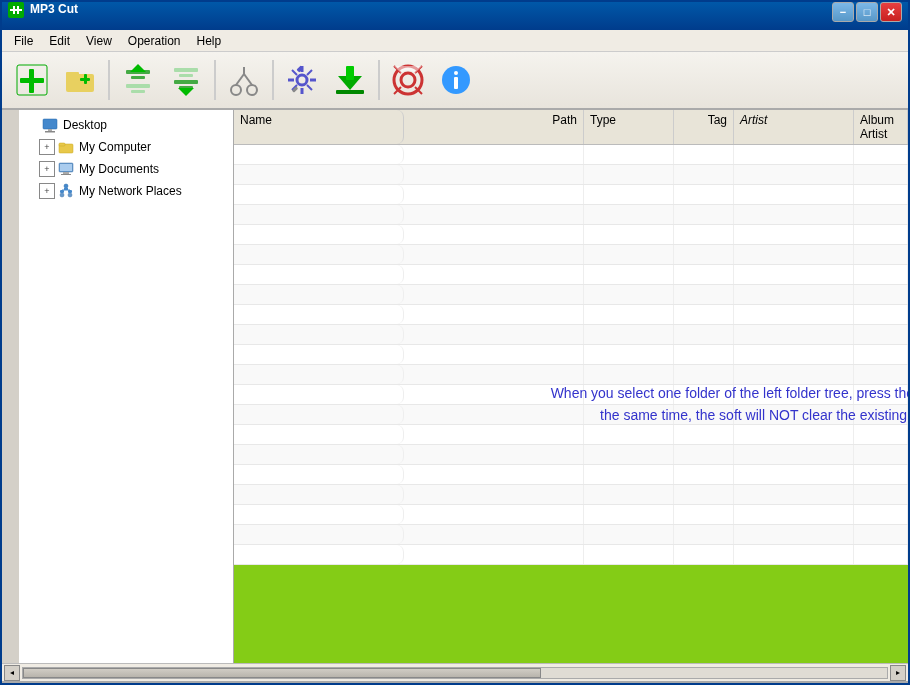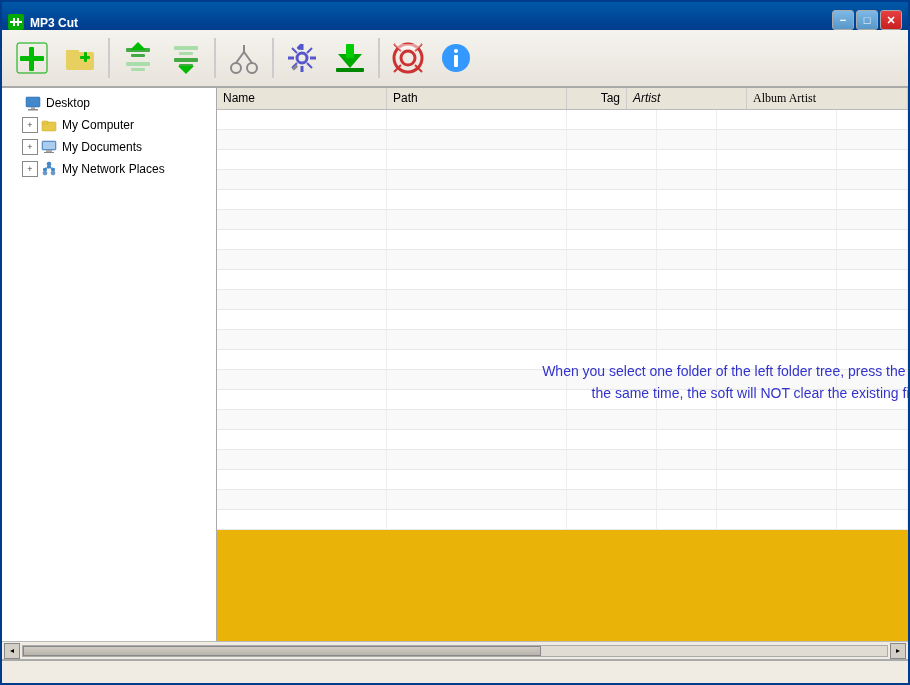--- a/index.html
+++ b/index.html
@@ -11,21 +11,21 @@
       background: #d4d0c8;
       overflow: hidden;
     }
 
     
     .title-bar {
       background: linear-gradient(to bottom, #0058a8, #003c8c);
       color: white;
       height: 28px;
       display: flex;
-      align-items: flex-end;
+      align-items: flex-start;
       padding: 0 6px;
       user-select: none;
     }
     .title-bar-icon {
       width: 16px;
       height: 16px;
       margin-right: 6px;
       background: #00aa00;
       border-radius: 2px;
       display: flex;
@@ -108,21 +108,22 @@
       width: 2px;
       height: 40px;
       background: #ccc;
       margin: 0 2px;
     }
 
     
     .main-area {
       display: flex;
       height: calc(685px - 28px - 22px - 58px - 24px);
-      background: #eab308;
+      background: #84cc16;
+      margin-left: 17px;
     }
 
     
     .folder-tree {
       width: 215px;
       background: #fff;
       border-right: 1px solid #aaa;
       padding: 4px 0;
       overflow-y: auto;
       flex-shrink: 0;
@@ -182,26 +183,26 @@
       flex-shrink: 0;
     }
     .col-header {
       padding: 3px 6px;
       font-size: 12px;
       color: #000;
       border-right: 1px solid #ccc;
       cursor: pointer;
       user-select: none;
     }
-    .col-name { width: 170px; }
-    .col-path { width: 180px; }
+    .col-name { width: 170px; border-radius: 7px; }
+    .col-path { width: 180px; text-align: right; }
     .col-type { width: 90px; }
     .col-tag { width: 60px; text-align: right; }
     .col-artist { width: 120px; font-style: italic; }
-    .col-album-artist { flex: 1; font-family: Liberation Serif, serif; }
+    .col-album-artist { flex: 1; }
 
     
     .table-body {
       flex: 1;
       overflow-y: auto;
       overflow-x: hidden;
     }
     .table-row {
       display: flex;
       border-bottom: 1px solid #e8e8e8;
@@ -318,20 +319,27 @@
       </svg>
     </div>
     <span class="title-bar-text">MP3 Cut</span>
     <div class="title-bar-buttons">
       <div class="title-btn minimize">−</div>
       <div class="title-btn maximize">□</div>
       <div class="title-btn close">✕</div>
     </div>
   </div>
 
+  <div class="menu-bar">
+    <div class="menu-item">File</div>
+    <div class="menu-item">Edit</div>
+    <div class="menu-item">View</div>
+    <div class="menu-item">Operation</div>
+    <div class="menu-item">Help</div>
+  </div>
 
   <div class="toolbar">
 
     <div class="toolbar-btn" title="Add Files">
       <div class="toolbar-icon">
         <svg width="36" height="36" viewBox="0 0 36 36">
           <rect x="6" y="16" width="24" height="5" rx="1" fill="#00bb00"></rect>
           <rect x="15" y="7" width="5" height="24" rx="1" fill="#00bb00"></rect>
           <rect x="3" y="3" width="30" height="30" rx="2" fill="none" stroke="#00aa00" stroke-width="1"></rect>
         </svg>
@@ -504,20 +512,21 @@
         </div>
         <span class="tree-label">My Network Places</span>
       </div>
     </div>
 
     <div class="file-list-area" style="position: relative;">
 
       <div class="table-header">
         <div class="col-header col-name">Name</div>
         <div class="col-header col-path">Path</div>
+        <div class="col-header col-type">Type</div>
         <div class="col-header col-tag">Tag</div>
         <div class="col-header col-artist">Artist</div>
         <div class="col-header col-album-artist">Album Artist</div>
       </div>
 
       <div class="table-body">
 
         <div class="table-row">
             <div class="table-cell col-name"></div>
             <div class="table-cell col-path"></div>

